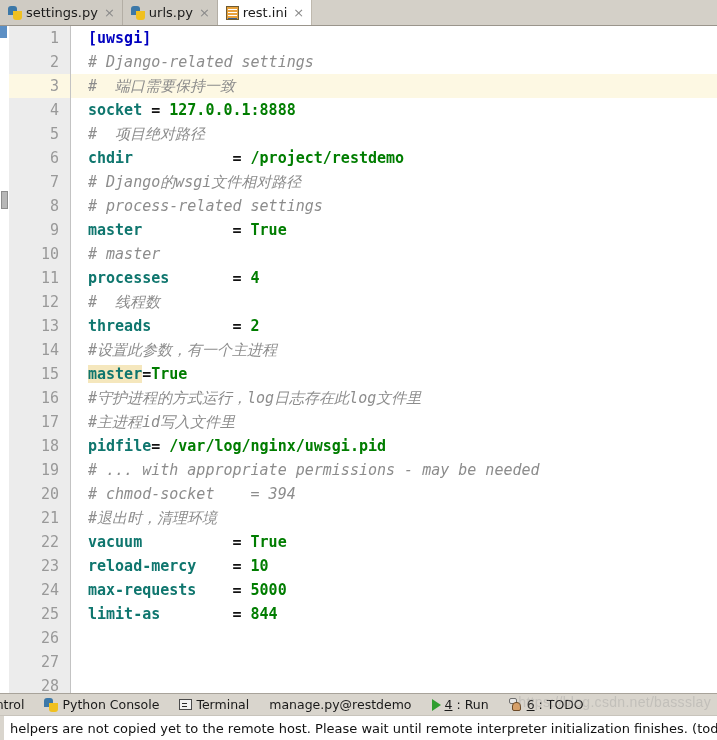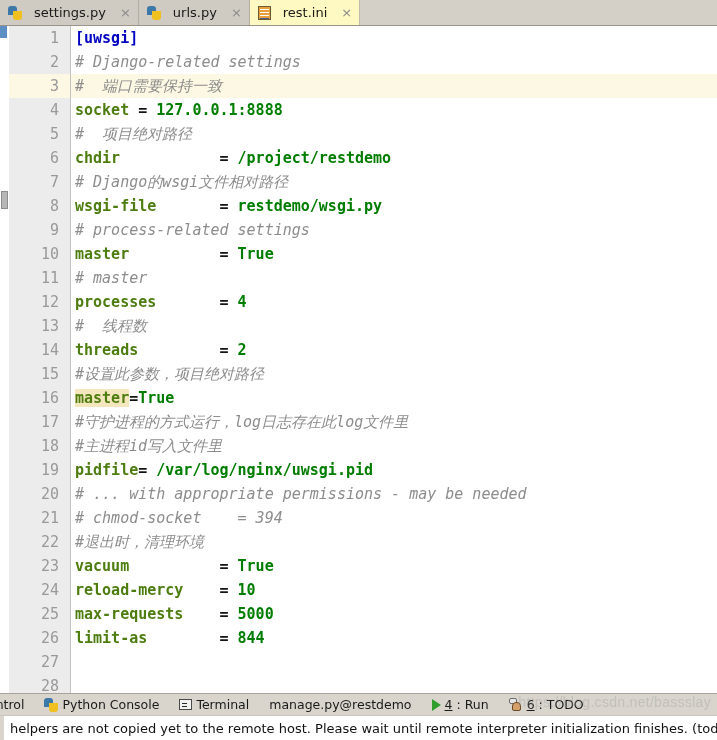--- a/index.html
+++ b/index.html
@@ -24,32 +24,32 @@
     min-height: 26px;
     background: #d4d0c8;
     display: flex;
     align-items: stretch;
     border-bottom: 1px solid #9a958c;
     box-sizing: border-box;
   }
   .tab {
     display: flex;
     align-items: center;
-    gap: 12px;
+    gap: 4px;
     padding: 0 7px 0 8px;
     font-size: 13px;
     color: #1a1a1a;
     background: #cfcbc3;
     border-right: 1px solid #b3aea5;
     position: relative;
     box-sizing: border-box;
     white-space: nowrap;
   }
   .tab.active {
-    background: #fef9c3;
+    background: #ffffff;
     border-right: 1px solid #bfb9ae;
   }
   .tab-label { line-height: 26px; }
   .tab-close {
     color: #8a8a8a;
     font-size: 13px;
     margin-left: 2px;
     line-height: 1;
   }
   .tabbar-filler {
@@ -156,26 +156,26 @@
     display: block;
     height: 24px;
     line-height: 24px;
     white-space: nowrap;
   }
 
   .codeline {
     font-family: "DejaVu Sans Mono", monospace;
     font-size: 15px;
     white-space: pre;
-    padding-left: 4px;
+    padding-left: 17px;
     height: 24px;
     line-height: 24px;
     color: #222222;
   }
-  .k  { color: #4d7c0f; font-weight: bold; }
+  .k  { color: #0f766e; font-weight: bold; }
   .k.warn { background: #f5e7bd; }
   .v  { color: #007d00; font-weight: bold; }
   .op { color: #111111; font-weight: bold; }
   .cm { color: #8c8c8c; font-style: italic; }
   .sec { color: #0000c0; font-weight: bold; }
 
   
   .toolbar {
     height: 22px;
     min-height: 22px;
@@ -416,42 +416,39 @@
         <div class="row">
           <div class="codeline"><span class="cm">#  项目绝对路径</span></div>
         </div>
         <div class="row">
           <div class="codeline"><span class="k">chdir</span><span class="op">           = </span><span class="v">/project/restdemo</span></div>
         </div>
         <div class="row">
           <div class="codeline"><span class="cm"># Django的wsgi文件相对路径</span></div>
         </div>
         <div class="row">
-          <div class="codeline"><span class="k">wsgi-file</span><span class="op">       = </span><span class="v">restdemo/wsgi.py</span></div>
-        </div>
-        <div class="row">
           <div class="codeline"><span class="cm"># process-related settings</span></div>
         </div>
         <div class="row">
           <div class="codeline"><span class="k">master</span><span class="op">          = </span><span class="v">True</span></div>
         </div>
         <div class="row">
           <div class="codeline"><span class="cm"># master</span></div>
         </div>
         <div class="row">
           <div class="codeline"><span class="k">processes</span><span class="op">       = </span><span class="v">4</span></div>
         </div>
         <div class="row">
           <div class="codeline"><span class="cm">#  线程数</span></div>
         </div>
         <div class="row">
           <div class="codeline"><span class="k">threads</span><span class="op">         = </span><span class="v">2</span></div>
         </div>
         <div class="row">
-          <div class="codeline"><span class="cm">#设置此参数，项目绝对路径</span></div>
+          <div class="codeline"><span class="cm">#设置此参数，有一个主进程</span></div>
         </div>
         <div class="row">
           <div class="codeline"><span class="k warn">master</span><span class="op">=</span><span class="v">True</span></div>
         </div>
         <div class="row">
           <div class="codeline"><span class="cm">#守护进程的方式运行，log日志存在此log文件里</span></div>
         </div>
         <div class="row">
           <div class="codeline"><span class="cm">#主进程id写入文件里</span></div>
         </div>

